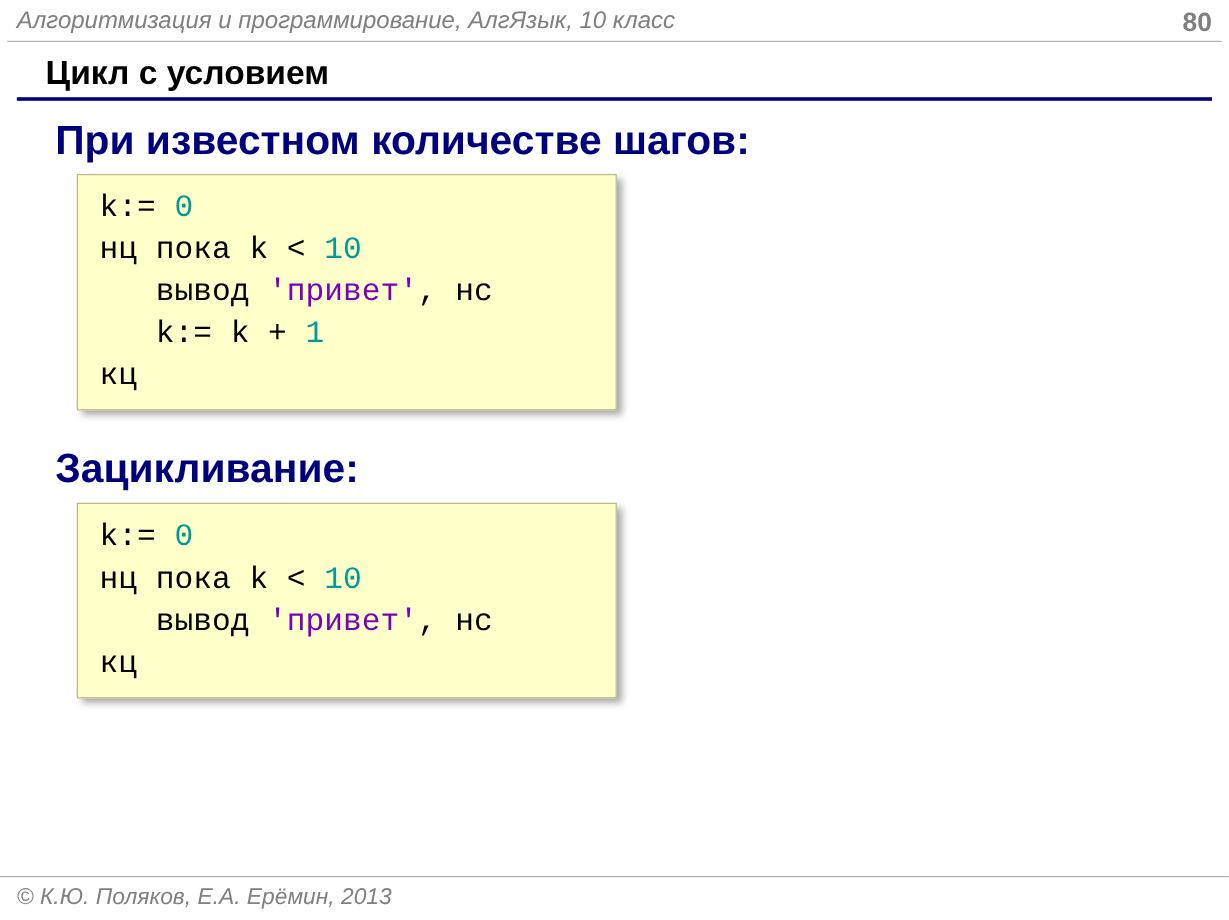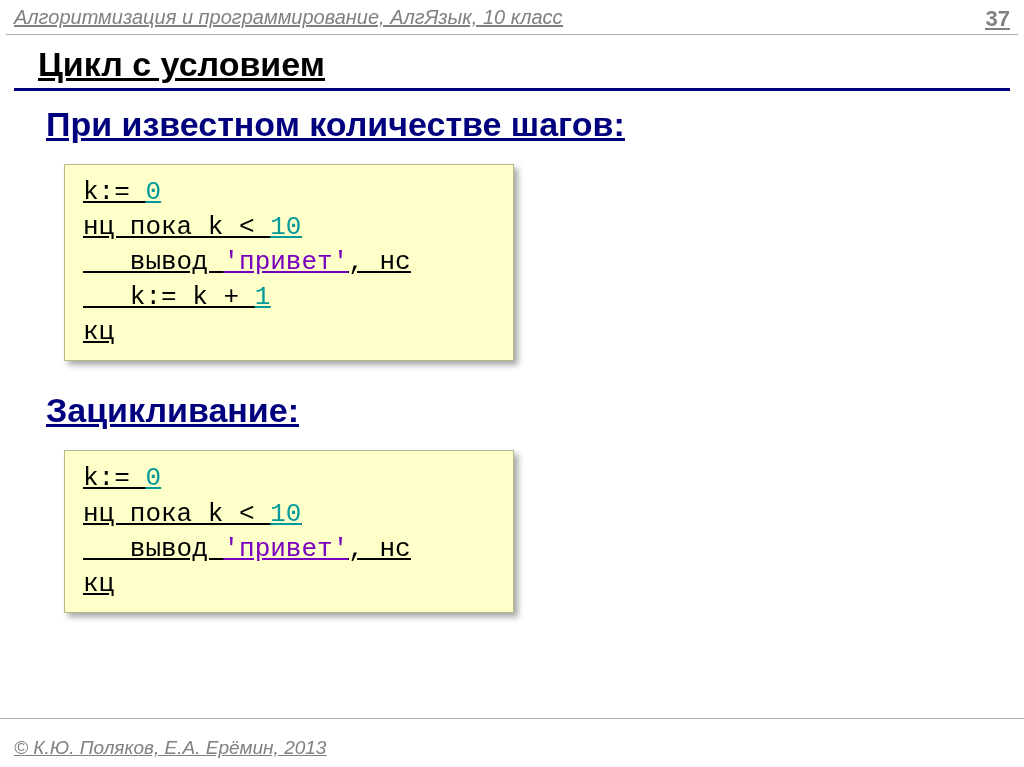--- a/index.html
+++ b/index.html
@@ -1,88 +1,88 @@
 <!DOCTYPE html>
 <html><head>
 <meta charset="utf-8">
 <style>
-  * { box-sizing: border-box; text-decoration: underline; }
+  * { box-sizing: border-box; }
   html, body {
     margin: 0; padding: 0;
     width: 1024px; height: 767px;
     font-family: Arial, Helvetica, sans-serif;
     background: #ffffff;
     color: #000;
     overflow: hidden;
   }
   .header-bar {
     display: flex;
     justify-content: space-between;
     align-items: flex-start;
     padding: 6px 14px 2px 14px;
     color: #808080;
     font-style: italic;
     font-size: 20px;
   }
   .header-bar .page-num { font-weight: bold; font-style: normal; font-size: 22px; color:#808080;}
   .hr-top { border: none; border-top: 1px solid #b0b0b0; margin: 0 6px 4px 6px; }
   .title {
-    font-size: 34px;
+    font-size: 28px;
     font-weight: bold;
     color: #000;
     padding: 6px 0 4px 38px;
   }
   .title-underline {
     border-bottom: 3px solid #00007f;
     margin: 0 14px 14px 14px;
   }
   .section-label {
     color: #00007f;
     font-weight: bold;
     font-size: 34px;
     margin: 8px 0 8px 46px;
   }
   .codebox {
     background: #feffc9;
     border: 1px solid #b8b88a;
     box-shadow: 4px 4px 6px rgba(0,0,0,0.35);
-    margin: 12px 0 22px 64px;
+    margin: 0 0 22px 64px;
     padding: 10px 18px 10px 18px;
     display: inline-block;
   }
   .codebox pre {
     margin: 0;
     font-family: "Courier New", monospace;
     font-size: 26px;
     line-height: 1.35;
     white-space: pre;
   }
   .codebox .num { color: #009a9a; }
   .codebox .str { color: #7a00bf; }
   .footer-bar {
     position: absolute;
     bottom: 0; left: 0; right: 0;
     border-top: 1px solid #b0b0b0;
-    padding: 18px 14px 8px 14px;
+    padding: 6px 14px 8px 14px;
     color: #808080;
     font-style: italic;
     font-size: 19px;
     display: flex;
     justify-content: space-between;
     margin-top: 48px;
   }
 </style>
 </head>
 <body>
 
 
 
 <div class="header-bar">
   <span>Алгоритмизация и программирование, АлгЯзык, 10 класс</span>
-  <span class="page-num">37</span>
+  <span class="page-num">80</span>
 </div>
 <hr class="hr-top">
 
 <div class="title">Цикл с условием</div>
 <div class="title-underline"></div>
 
 <div class="section-label">При известном количестве шагов:</div>
 <div class="codebox" style="width:450px">
 <pre><span>k:= </span><span class="num">0</span>
 <span>нц пока k &lt; </span><span class="num">10</span>

